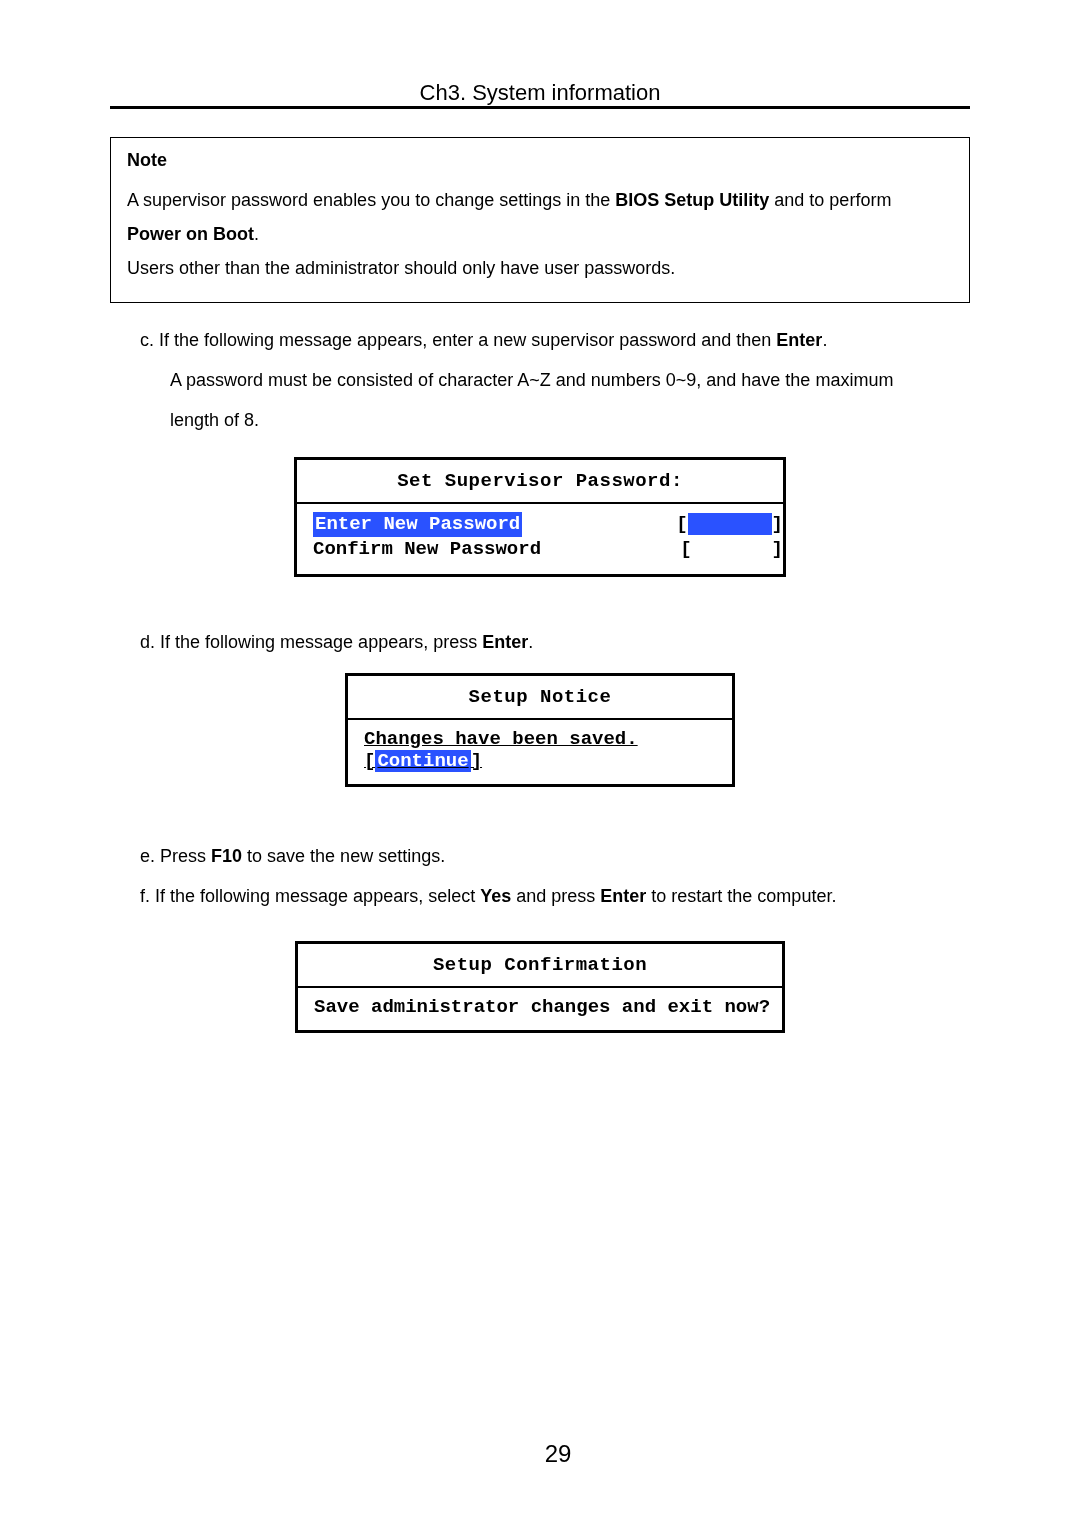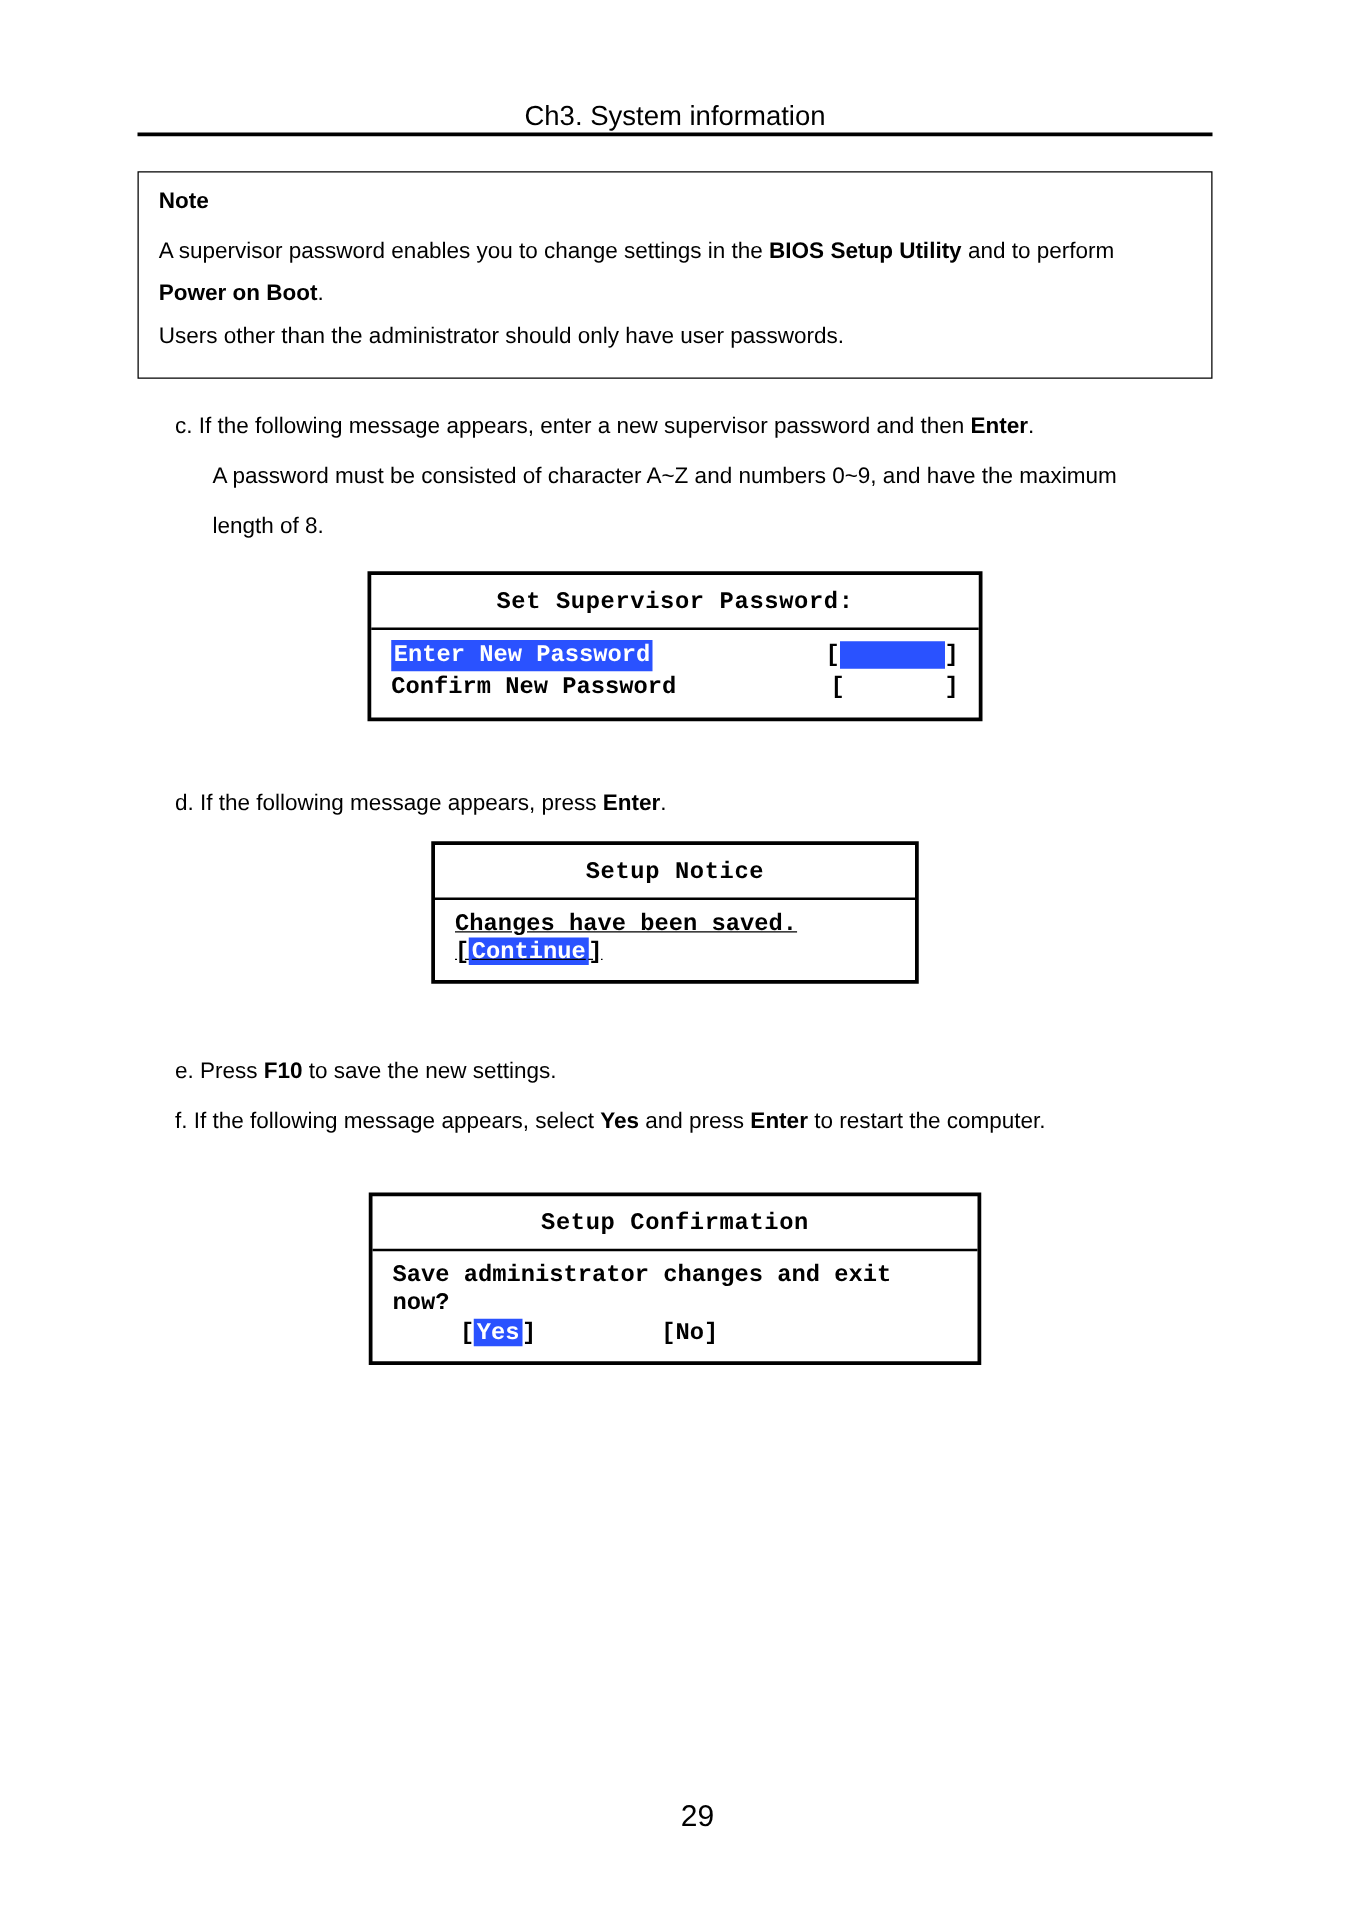--- a/index.html
+++ b/index.html
@@ -62,33 +62,33 @@
     .dialog1 {
       width: 492px;
     }
     .dialog2 {
       width: 390px;
       margin-top: 14px;
       margin-bottom: 52px;
     }
     .dialog3 {
       width: 490px;
-      margin-top: 41px;
+      margin-top: 28px;
     }
     .dialog-title {
       text-align: center;
       font-family: 'Courier New', monospace;
       font-weight: bold;
       font-size: 19px;
       padding: 10px 0;
       border-bottom: 2px solid #000;
       letter-spacing: 0.5px;
     }
     .dialog-body {
-      padding: 8px 16px 12px 16px;
+      padding: 8px 0 12px 16px;
       font-family: 'Courier New', monospace;
       font-weight: bold;
       font-size: 19px;
     }
     .pw-row {
       display: flex;
       justify-content: space-between;
       align-items: center;
       line-height: 1.3;
     }
@@ -176,20 +176,16 @@
   <span>e. Press </span><span class="bold">F10</span><span> to save the new settings.</span>
 </div>
 <div class="step">
   <span>f. If the following message appears, select </span><span class="bold">Yes</span><span> and press </span><span class="bold">Enter</span><span> to restart the computer.</span>
 </div>
 
 <div class="bios-dialog dialog3">
   <div class="dialog-title">Setup Confirmation</div>
   <div class="dialog-body">
     <div>Save administrator changes and exit now?</div>
-    <div class="option-row">
-      <span><span>[</span><span class="highlight-blue">Yes</span><span>]</span></span>
-      <span>[No]</span>
-    </div>
   </div>
 </div>
 
 <div class="page-number">29</div>
 
 </body></html>

